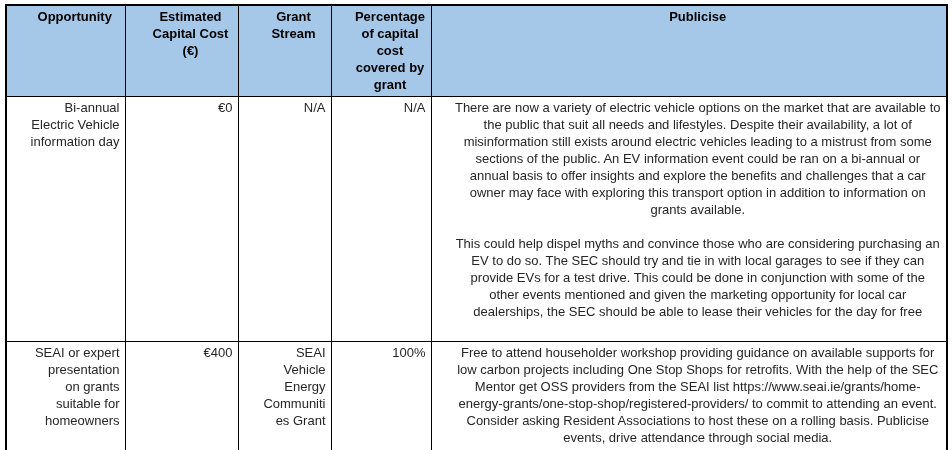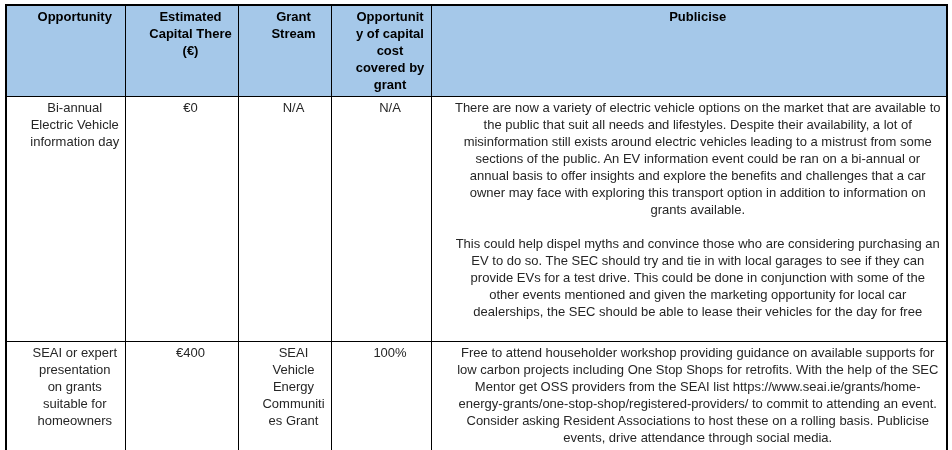--- a/index.html
+++ b/index.html
@@ -32,21 +32,21 @@
     word-wrap: break-word;
     margin-left: 40px;
   }
   table.opps th {
     background: #a5c8e9;
     font-weight: bold;
     color: #000000;
     text-align: center;
     height: 68px;
   }
-  td.center-cell { text-align: center; }
+  td.center-cell { text-align: right; }
   td.overview-cell { text-align: center; padding: 2px 8px 3px 8px; }
   tr.row-1 td { height: 239px; }
   tr.row-2 td { height: 119px; }
   .para { margin: 0; }
   .para-gap { margin-top: 17px; }
   .para:empty { display: none; }
 </style>
 </head>
 <body>
 
@@ -55,23 +55,23 @@
     <colgroup>
       <col style="width:119px">
       <col style="width:113px">
       <col style="width:93px">
       <col style="width:100px">
       <col style="width:516px">
     </colgroup>
     <thead>
       <tr>
         <th>Opportunity</th>
-        <th>Estimated Capital There (€)</th>
+        <th>Estimated Capital Cost (€)</th>
         <th>Grant Stream</th>
-        <th>Opportunity of capital cost covered by grant</th>
+        <th>Percentage of capital cost covered by grant</th>
         <th>Publicise</th>
       </tr>
     </thead>
     <tbody>
       <tr class="row-1">
         <td class="center-cell">Bi-annual Electric Vehicle information day</td>
         <td class="center-cell">€0</td>
         <td class="center-cell">N/A</td>
         <td class="center-cell">N/A</td>
         <td class="overview-cell">

